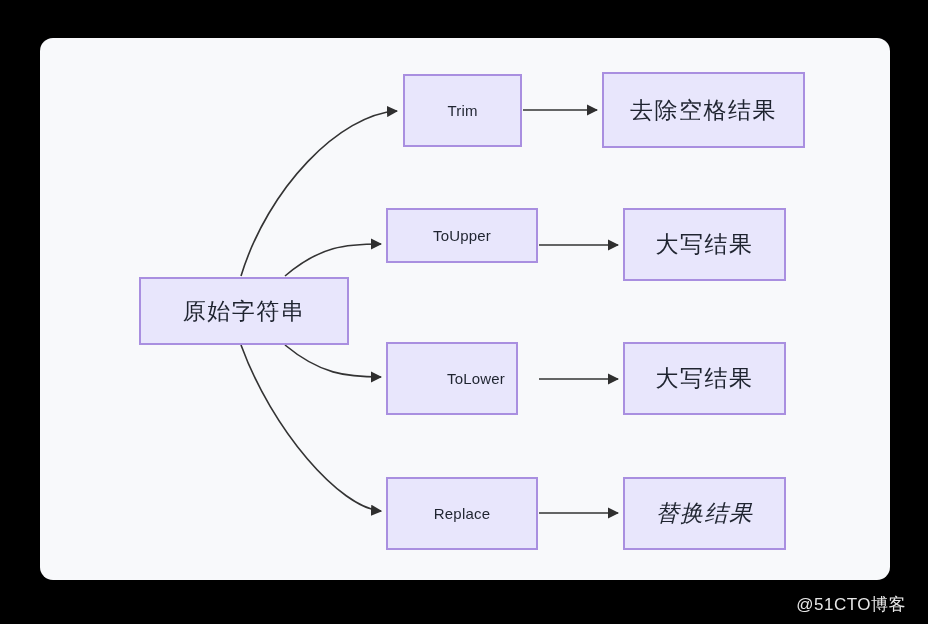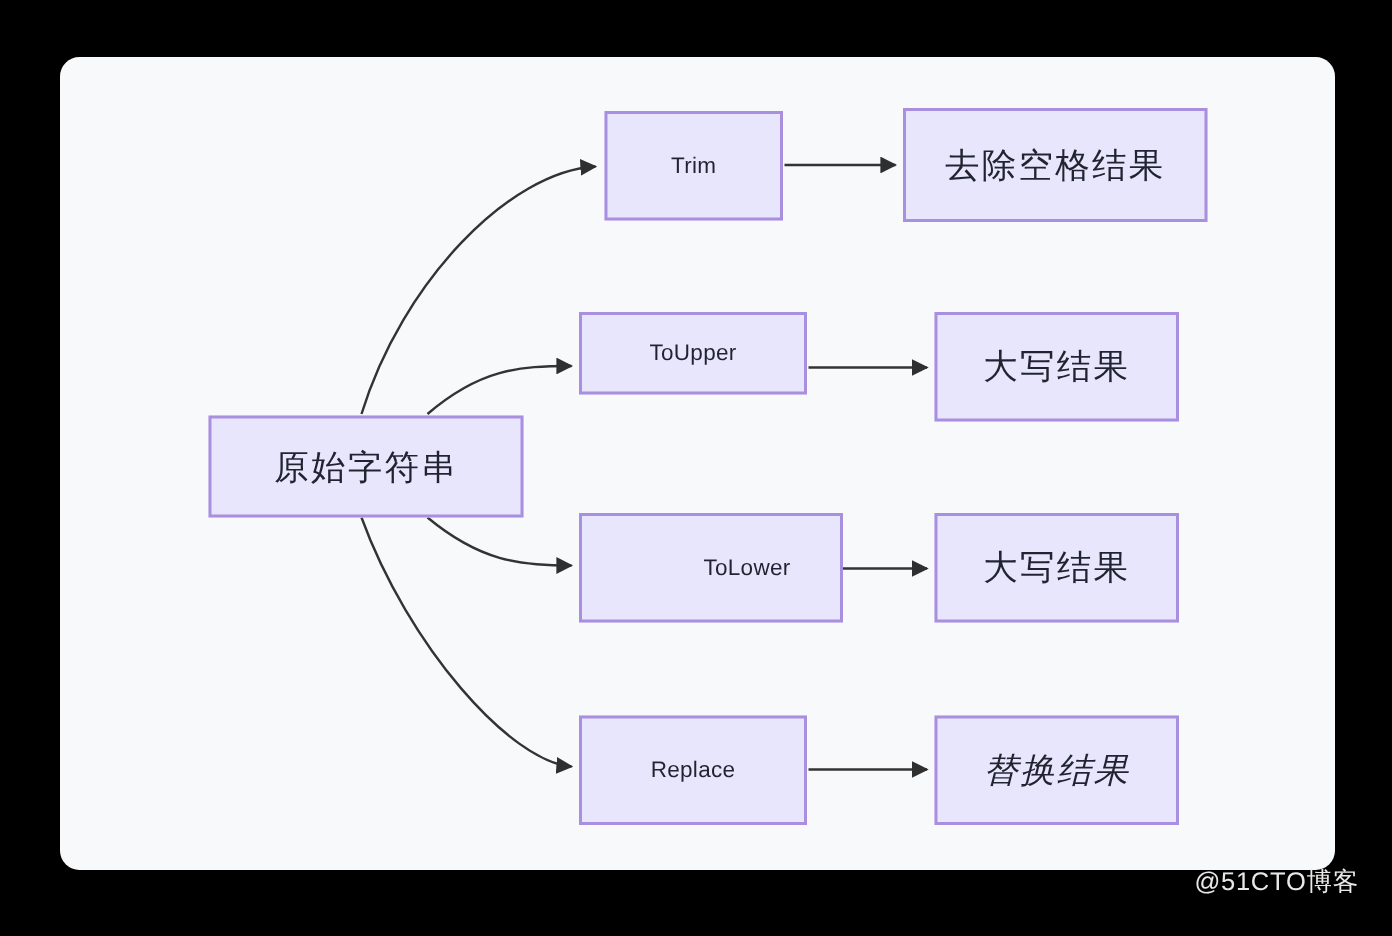--- a/index.html
+++ b/index.html
@@ -51,21 +51,21 @@
     letter-spacing: 0.2px;
     white-space: nowrap;
   }
   .node.cjk {
     font-size: 23px;
     letter-spacing: 1.5px;
   }
   .watermark {
     position: absolute;
     right: 22px;
-    bottom: 25px;
+    bottom: 8px;
     color: #e8e8e8;
     font-size: 17px;
     letter-spacing: 0.5px;
     font-family: "Liberation Sans", "DejaVu Sans", sans-serif;
   }
 </style>
 </head>
 <body>
 
 <div id="canvas">
@@ -105,21 +105,21 @@
       <span>去除空格结果</span>
     </div>
 
     <div class="node" style="left:346px; top:170px; width:152px; height:55px;">
       <span>ToUpper</span>
     </div>
     <div class="node cjk" style="left:583px; top:170px; width:163px; height:73px;">
       <span>大写结果</span>
     </div>
 
-    <div class="node" style="left:346px; top:304px; width:176px; height:73px;padding-left:48px;">
+    <div class="node" style="left:346px; top:304px; width:132px; height:73px;padding-left:48px;">
       <span>ToLower</span>
     </div>
     <div class="node cjk" style="left:583px; top:304px; width:163px; height:73px;">
       <span>大写结果</span>
     </div>
 
     <div class="node" style="left:346px; top:439px; width:152px; height:73px;text-align:center;">
       <span>Replace</span>
     </div>
     <div class="node cjk" style="left:583px; top:439px; width:163px; height:73px;font-style:italic;">

